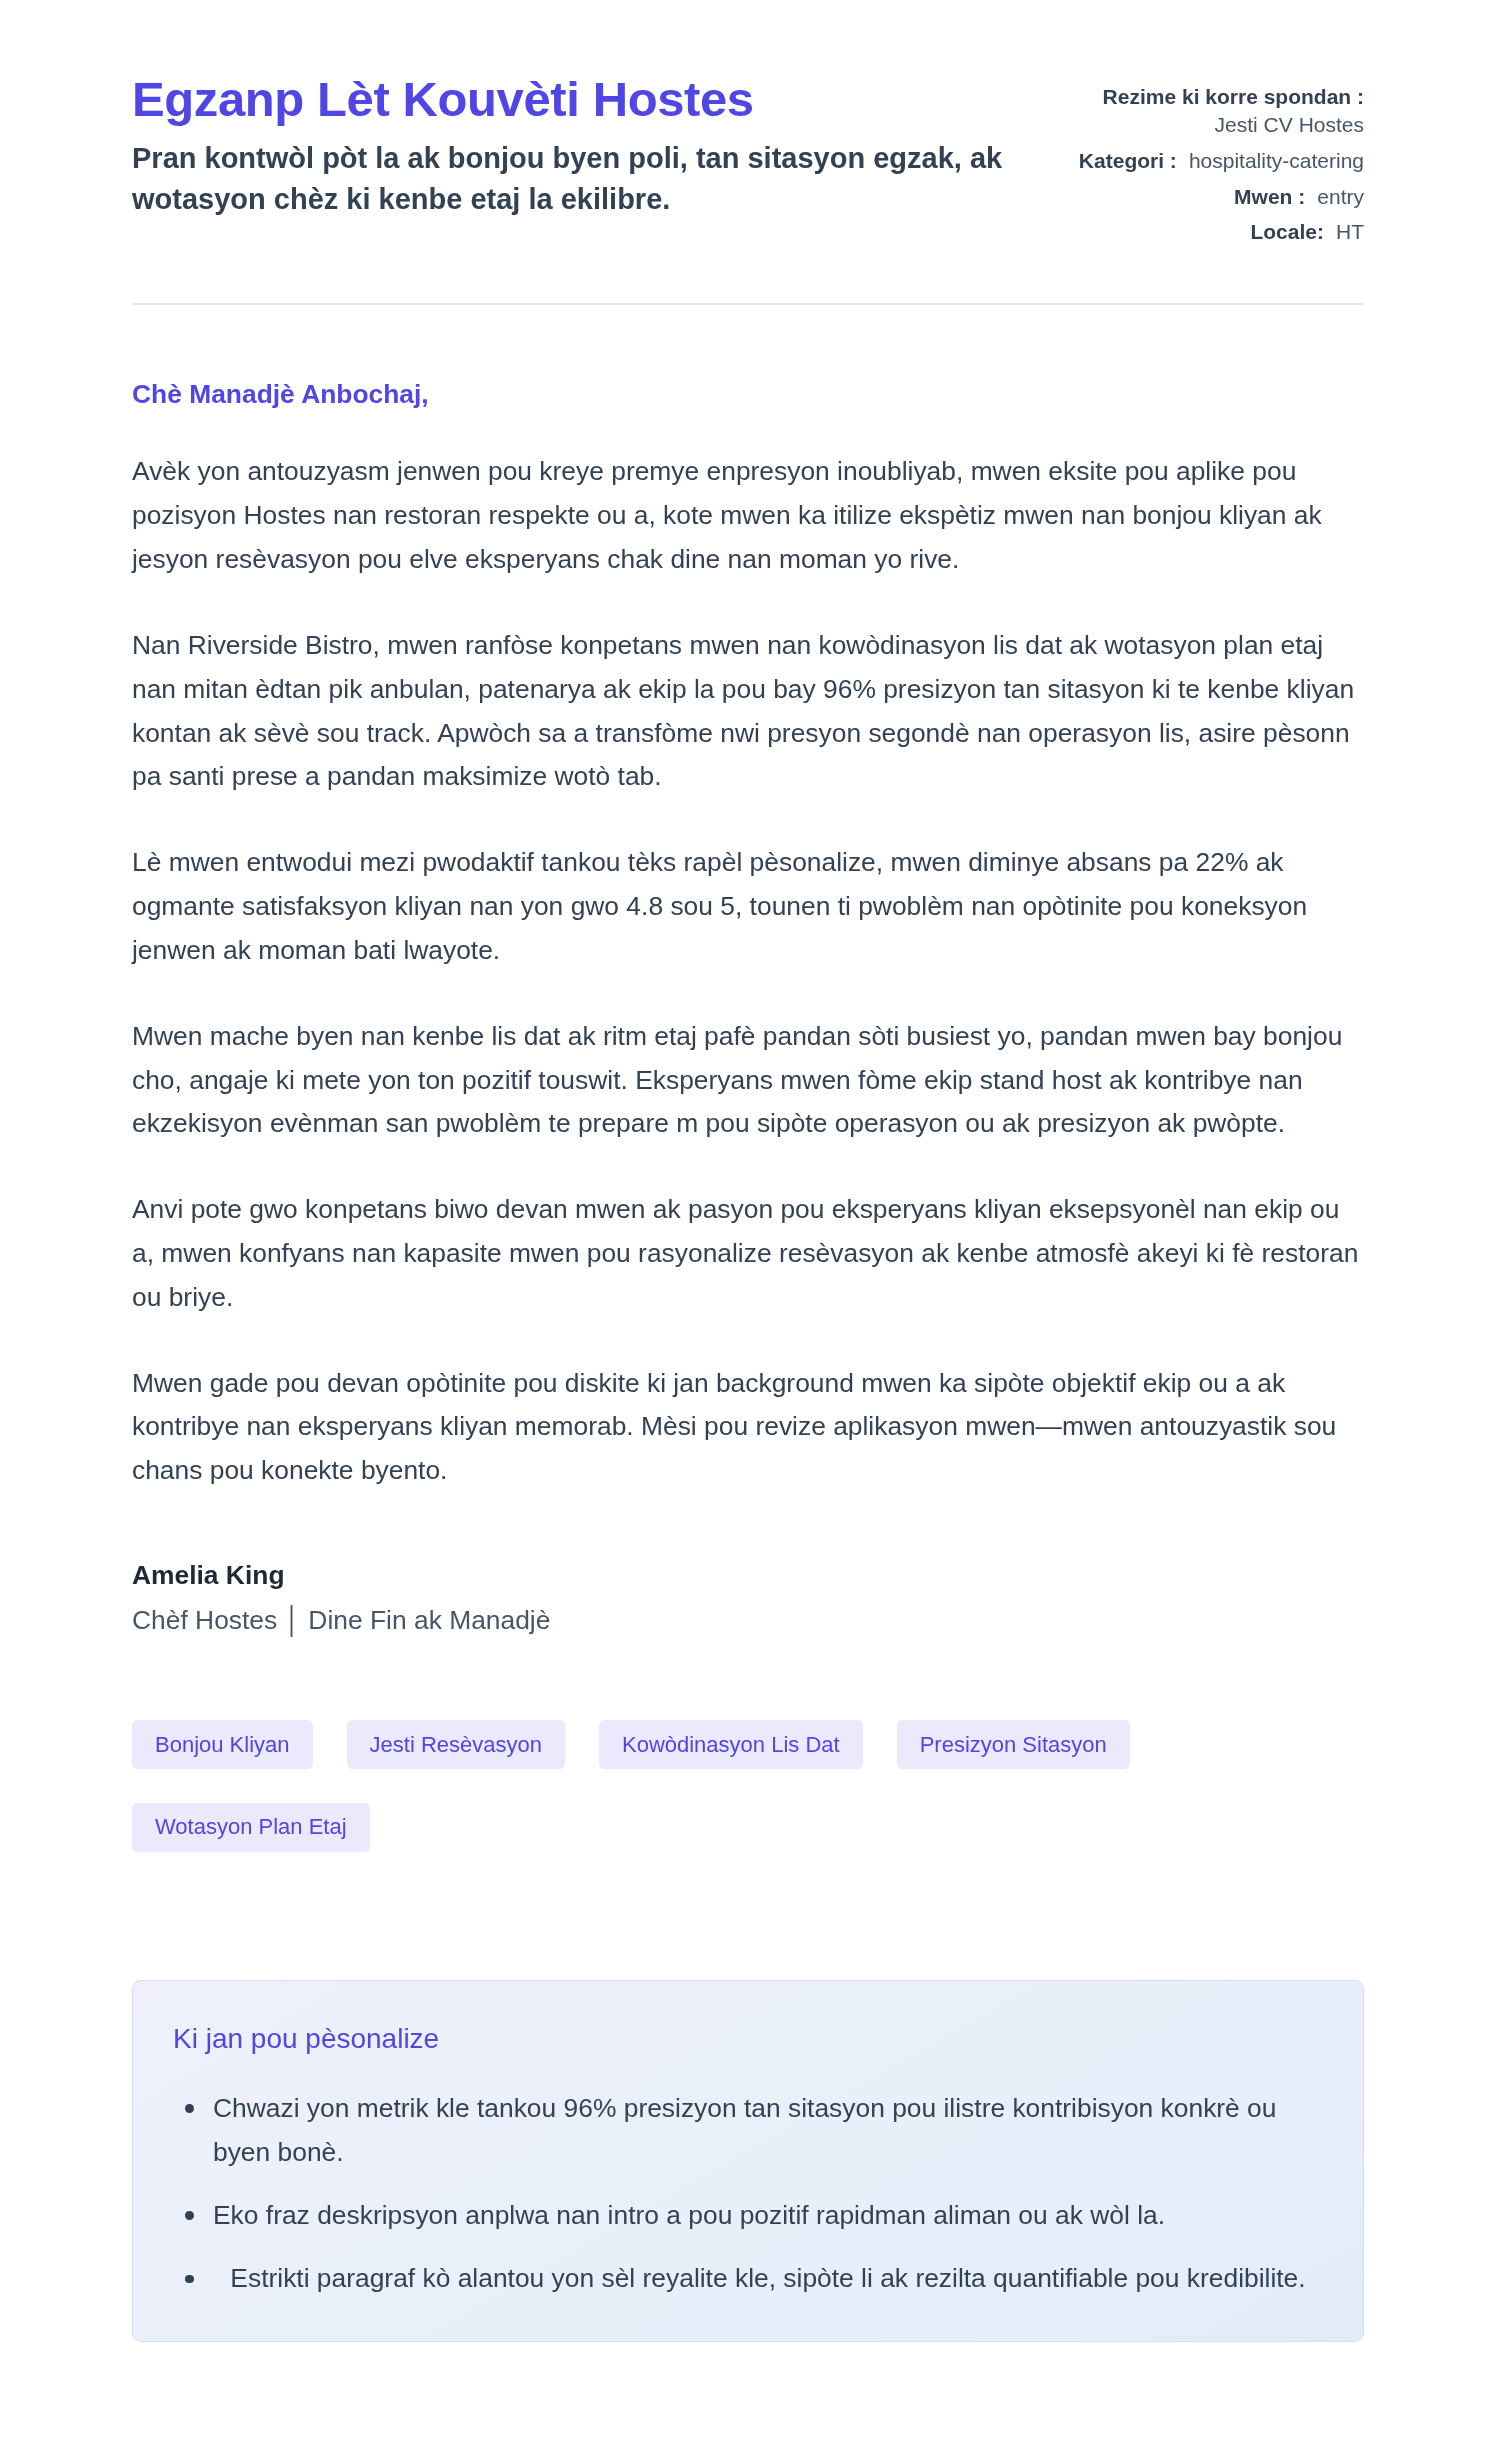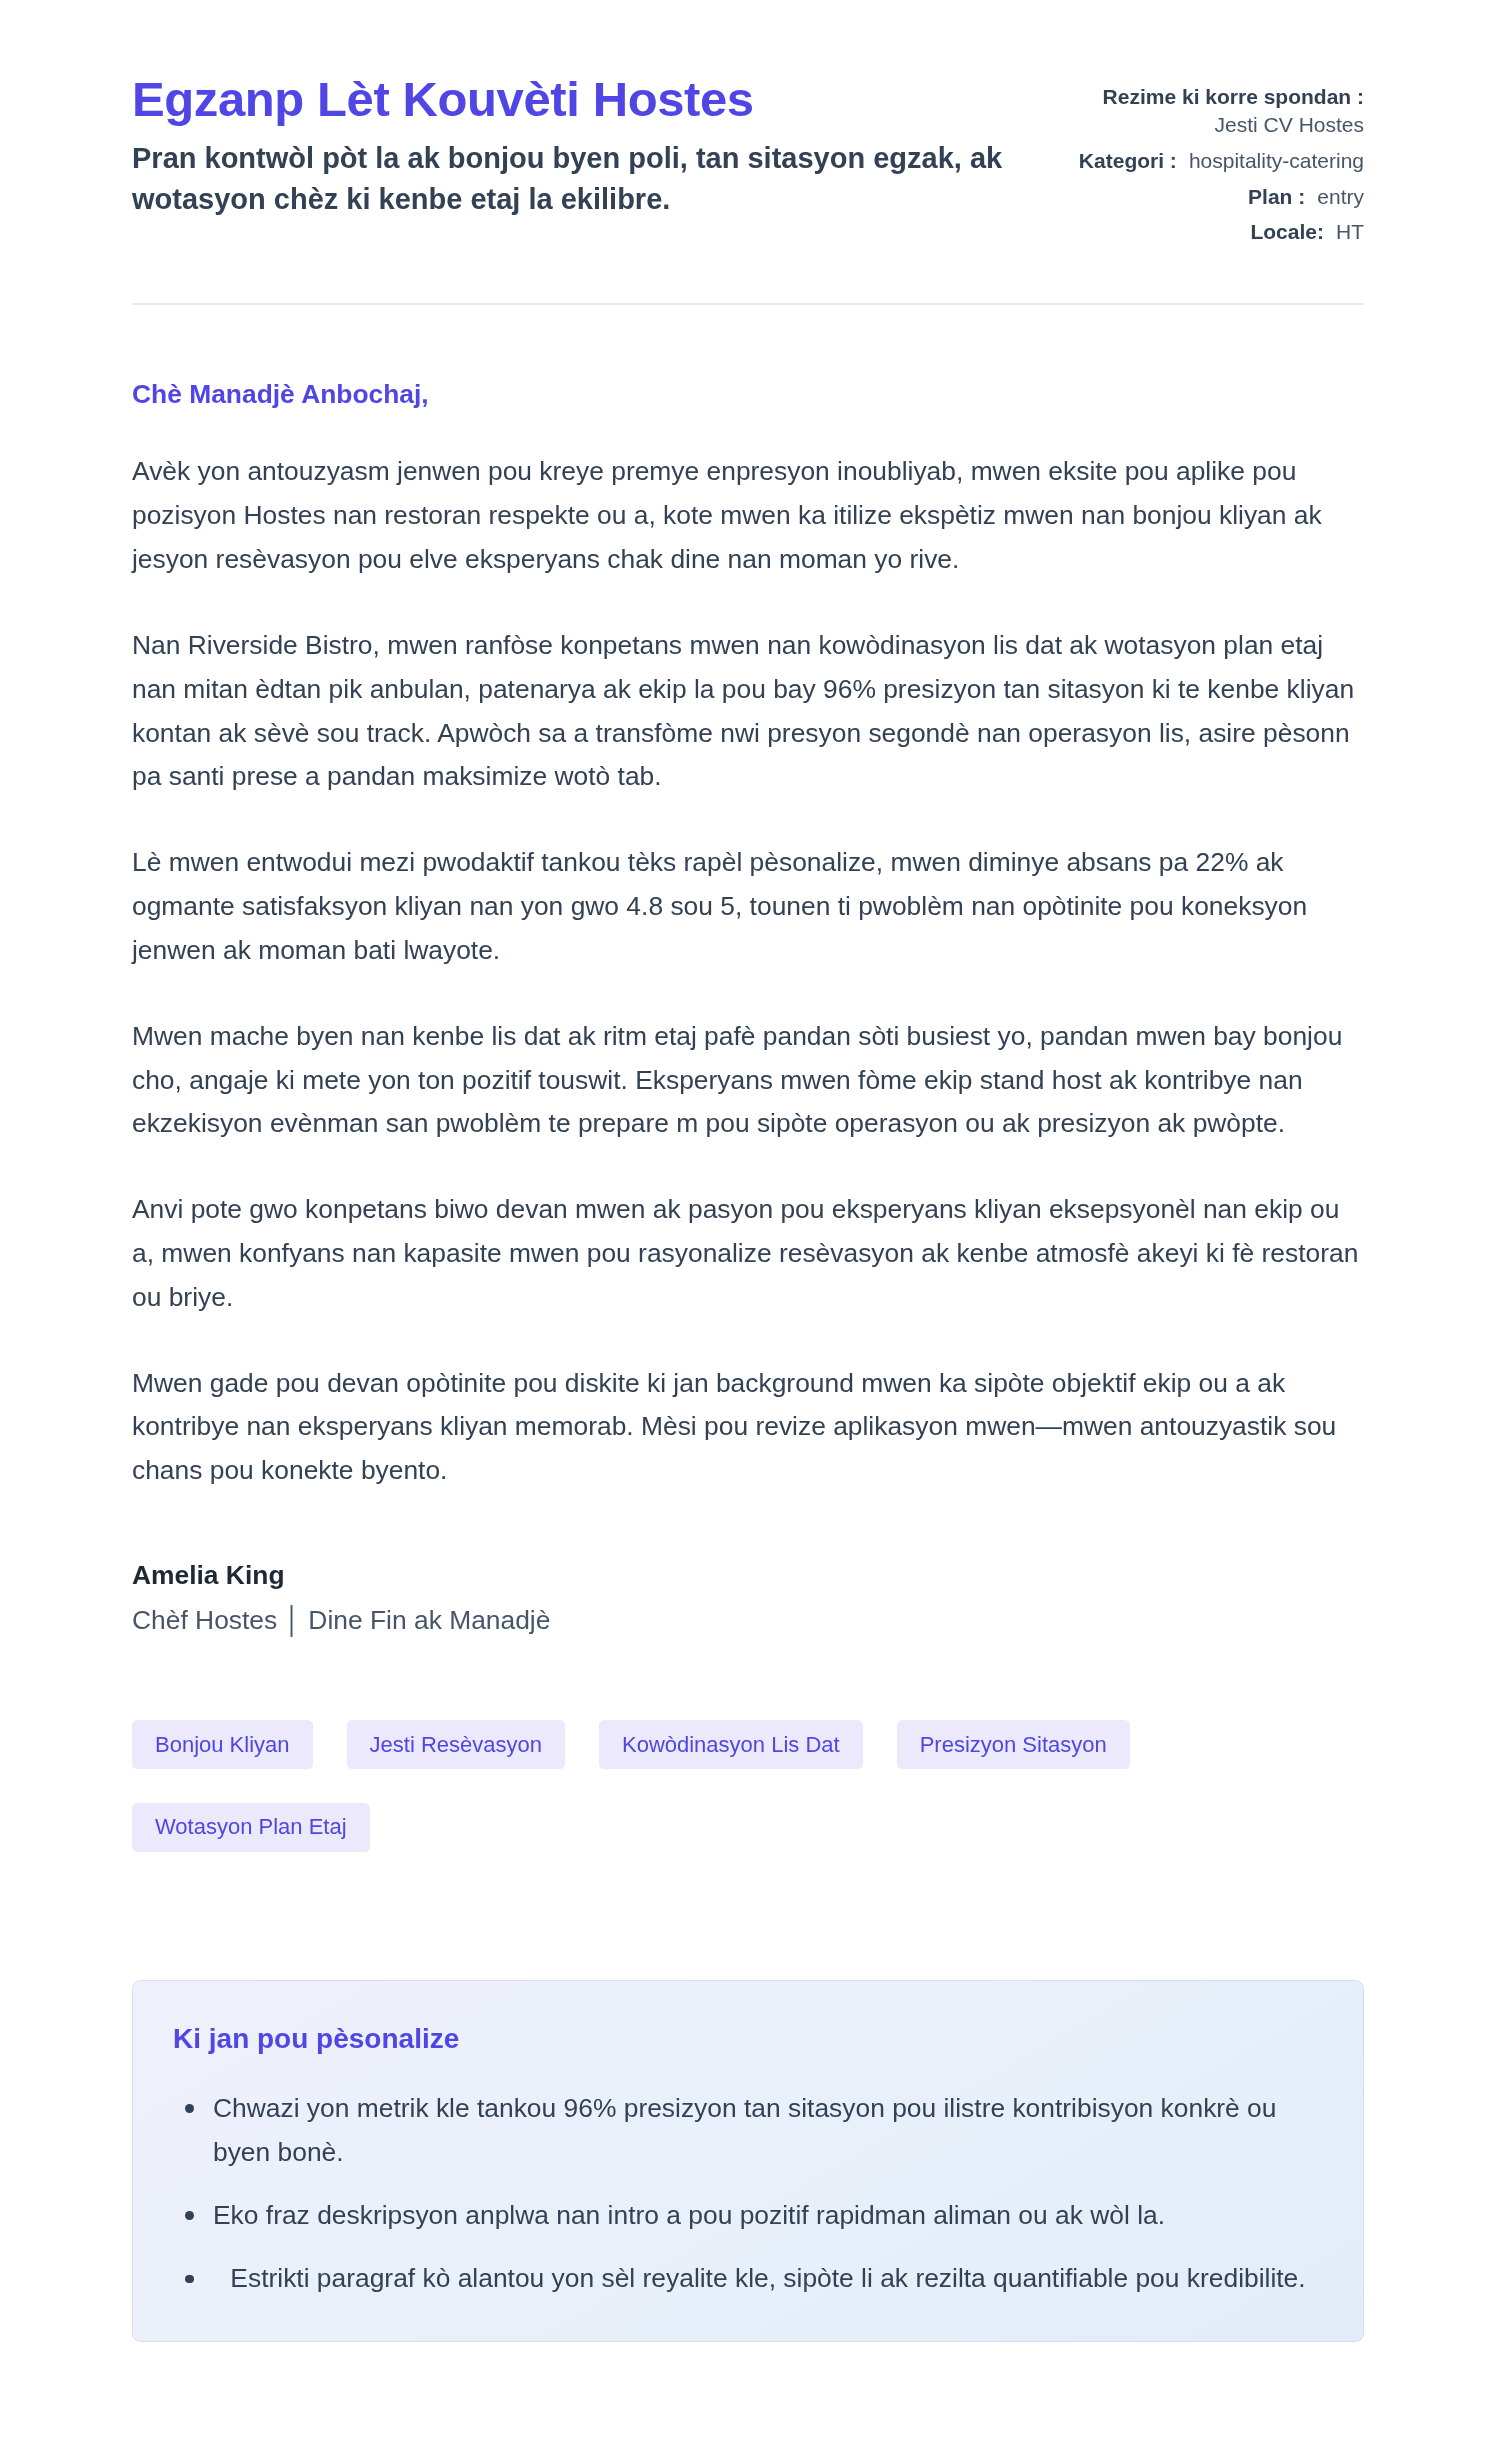--- a/index.html
+++ b/index.html
@@ -112,21 +112,21 @@
   .tipbox {
     margin-top: 128px;
     border: 0.9px solid #d9deeb;
     border-radius: 8.8px;
     background: linear-gradient(150deg, #eff0fb 0%, #e9f0fa 45%, #e2ecf8 100%);
     padding: 42px 40px 40px 40px;
   }
   .tip-heading {
     margin: 0 0 32px 0;
     font-size: 28px;
-    font-weight: 700;
+    font-weight: 400;
     color: #4f46e5;
   }
   .tip-list {
     margin: 0;
     padding: 0;
     list-style: none;
   }
   .tip-list li {
     position: relative;
     padding-left: 40px;
@@ -160,21 +160,21 @@
     <div class="meta">
       <div class="meta-row stack">
         <span class="meta-label">Rezime ki korre spondan :</span>
         <span class="meta-value">Jesti CV Hostes</span>
       </div>
       <div class="meta-row">
         <span class="meta-label">Kategori :</span>
         <span class="meta-value">hospitality-catering</span>
       </div>
       <div class="meta-row">
-        <span class="meta-label">Plan :</span>
+        <span class="meta-label">Mwen :</span>
         <span class="meta-value">entry</span>
       </div>
       <div class="meta-row">
         <span class="meta-label">Locale:</span>
         <span class="meta-value">HT</span>
       </div>
     </div>
   </div>
 
   <hr class="divider">

